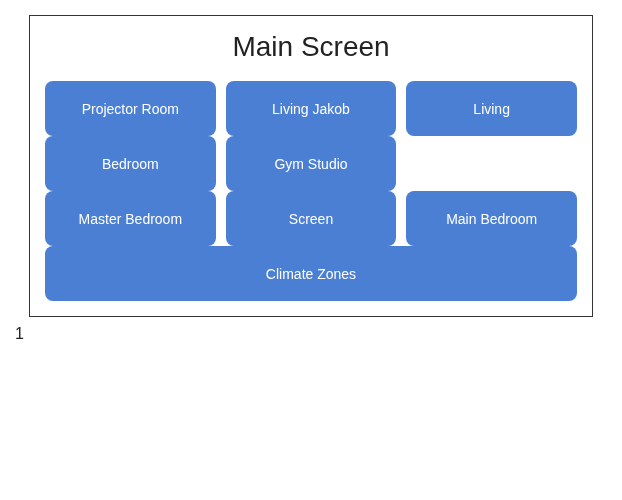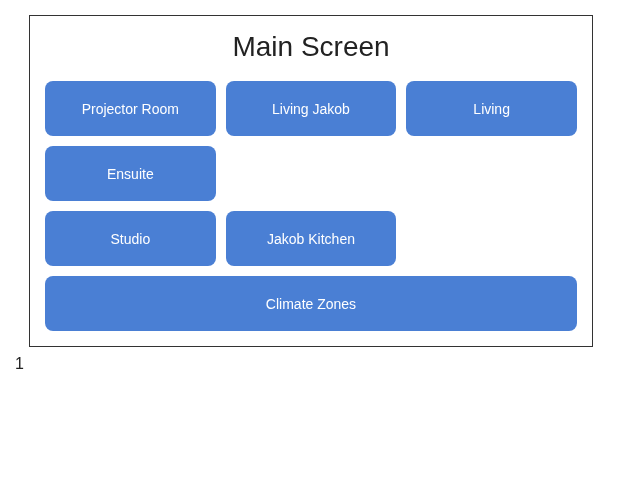--- a/index.html
+++ b/index.html
@@ -31,21 +31,20 @@
       font-size: 28px;
       font-weight: normal;
       color: #222;
       margin-bottom: 18px;
     }
 
     .button-grid {
       display: grid;
       grid-template-columns: repeat(3, 1fr);
       gap: 10px;
-      margin-bottom: 10px;
     }
 
     .room-button {
       background-color: #4a7fd4;
       color: #fff;
       border: none;
       border-radius: 8px;
       padding: 18px 10px;
       font-size: 14px;
       text-align: center;
@@ -85,24 +84,26 @@
 <div class="main-container">
   <h1 class="screen-title">Main Screen</h1>
 
   <div class="button-grid">
     <button class="room-button">Projector Room</button>
     <button class="room-button">Living Jakob</button>
     <button class="room-button">Living</button>
   </div>
 
   <div class="button-grid">
-    <button class="room-button">Ensuite</button>
+    <button class="room-button">Bedroom</button>
+    <button class="room-button">Gym Studio</button>
   </div>
 
   <div class="button-grid">
-    <button class="room-button">Studio</button>
-    <button class="room-button">Jakob Kitchen</button>
+    <button class="room-button">Master Bedroom</button>
+    <button class="room-button">Screen</button>
+    <button class="room-button">Main Bedroom</button>
   </div>
 
   <button class="climate-button">Climate Zones</button>
 </div>
 
 <span class="page-number">1</span>
 
 </body></html>

